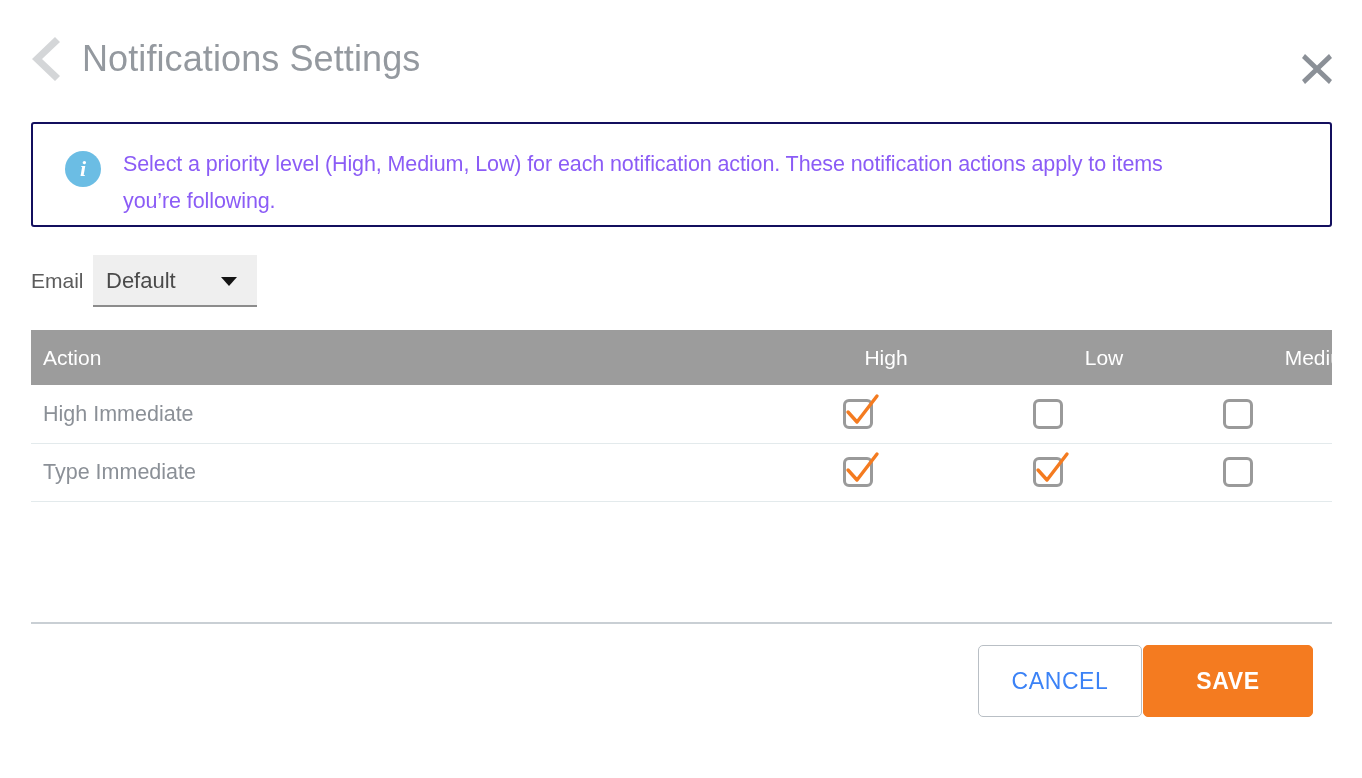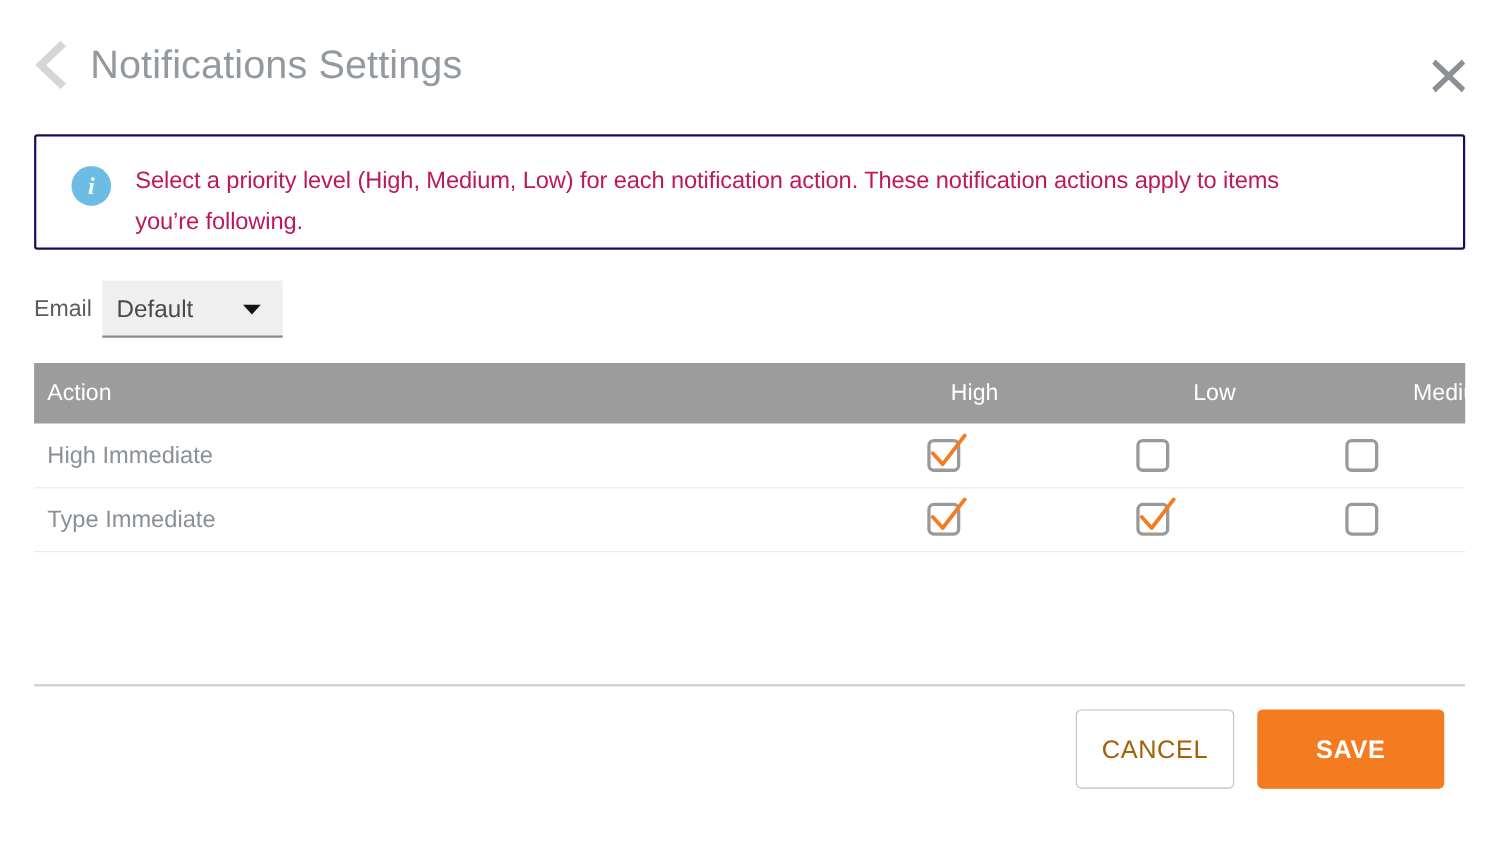--- a/index.html
+++ b/index.html
@@ -90,21 +90,21 @@
     font-style: italic;
     font-weight: 700;
   }
   .info-text {
     position: absolute;
     left: 90px;
     top: 22px;
     width: 1100px;
     font-size: 21.5px;
     line-height: 37px;
-    color: #be185d;
+    color: #8b5cf6;
     letter-spacing: -0.1px;
   }
 
   
   .type-row {
     position: absolute;
     left: 31px;
     top: 255px;
     height: 52px;
   }
@@ -245,24 +245,24 @@
     font-size: 23px;
     letter-spacing: 0.6px;
     display: flex;
     align-items: center;
     justify-content: center;
     cursor: pointer;
     user-select: none;
   }
   .btn-cancel {
     left: 947px;
-    width: 144px;
+    width: 164px;
     background: #ffffff;
     border: 1.5px solid #b9bfc5;
-    color: #a16207;
+    color: #3b82f6;
   }
   .btn-save {
     left: 1112px;
     width: 170px;
     background: #f47b20;
     border: 1.5px solid #f47b20;
     color: #ffffff;
     font-weight: 700;
   }
 </style>

